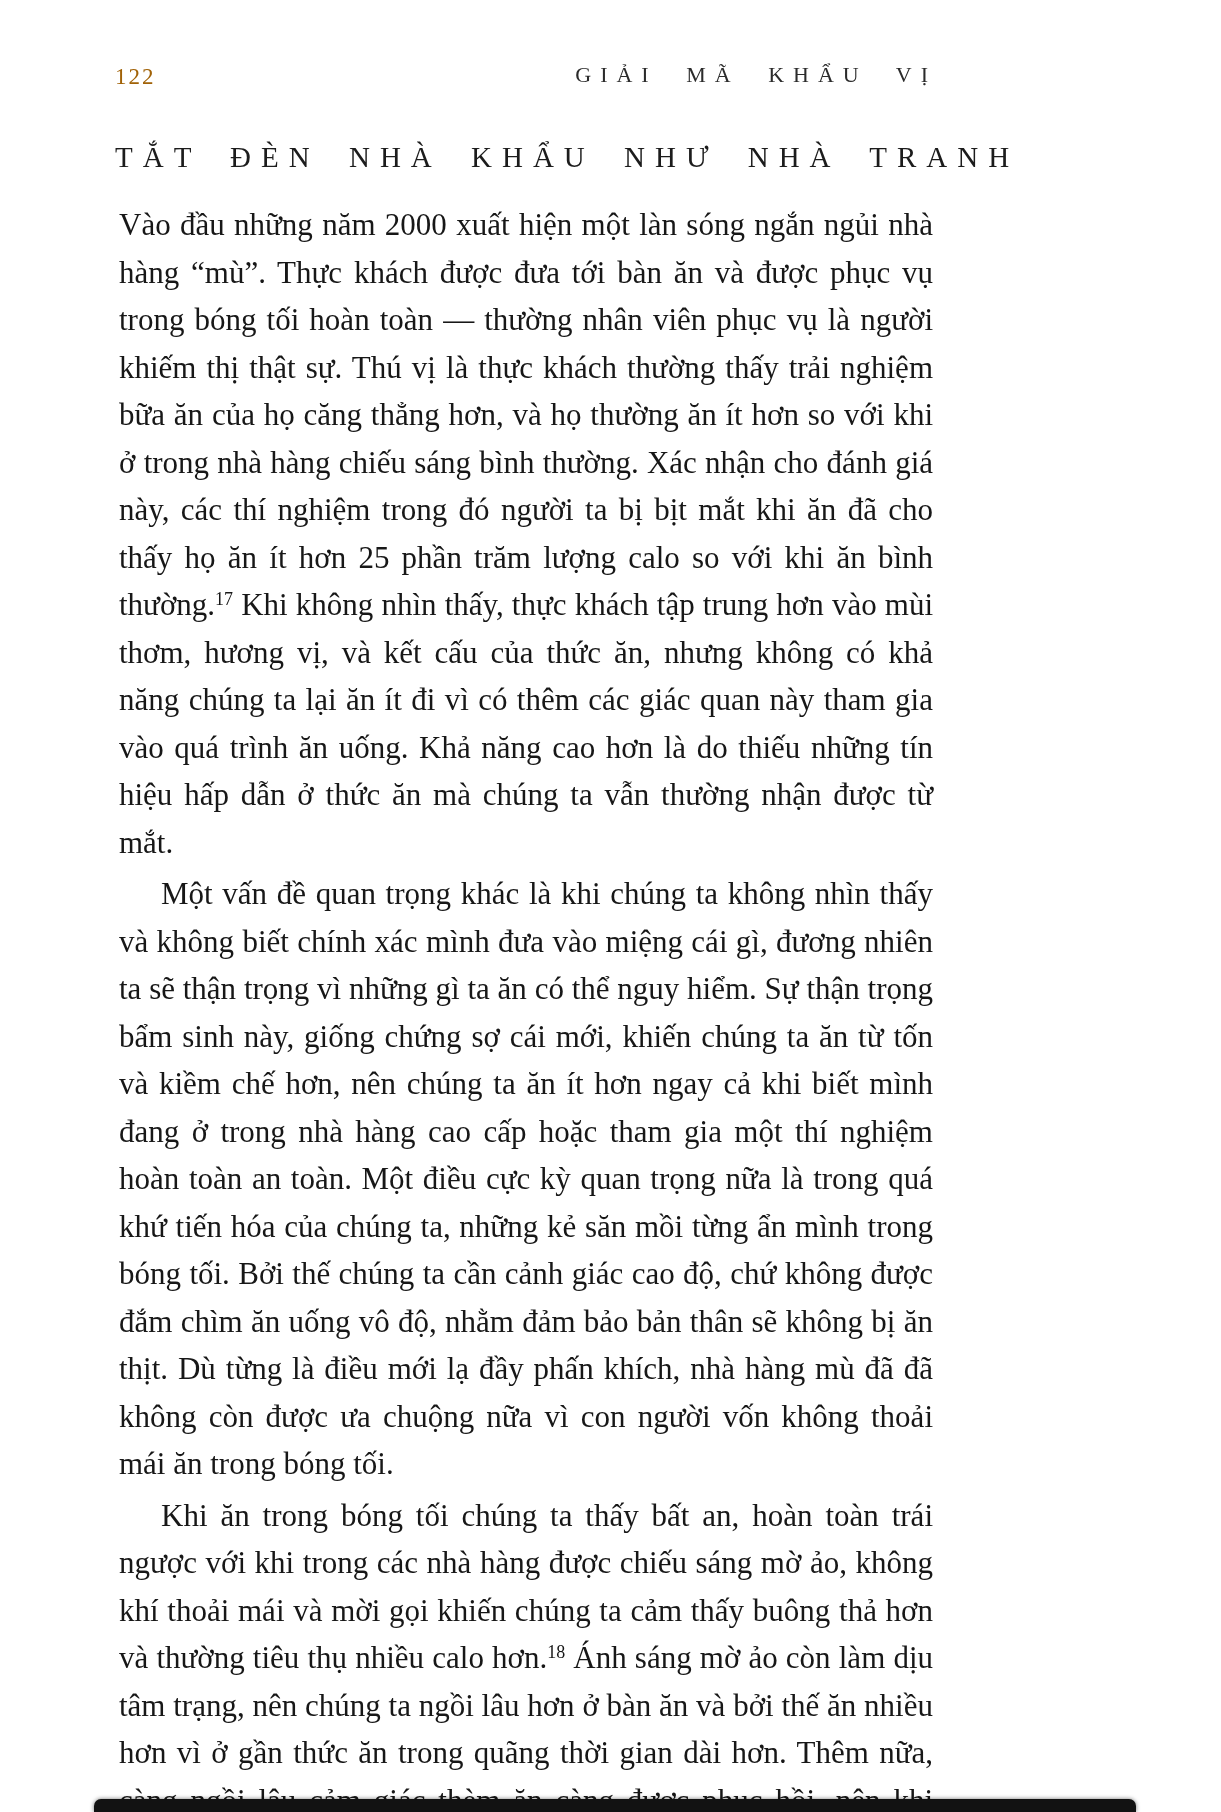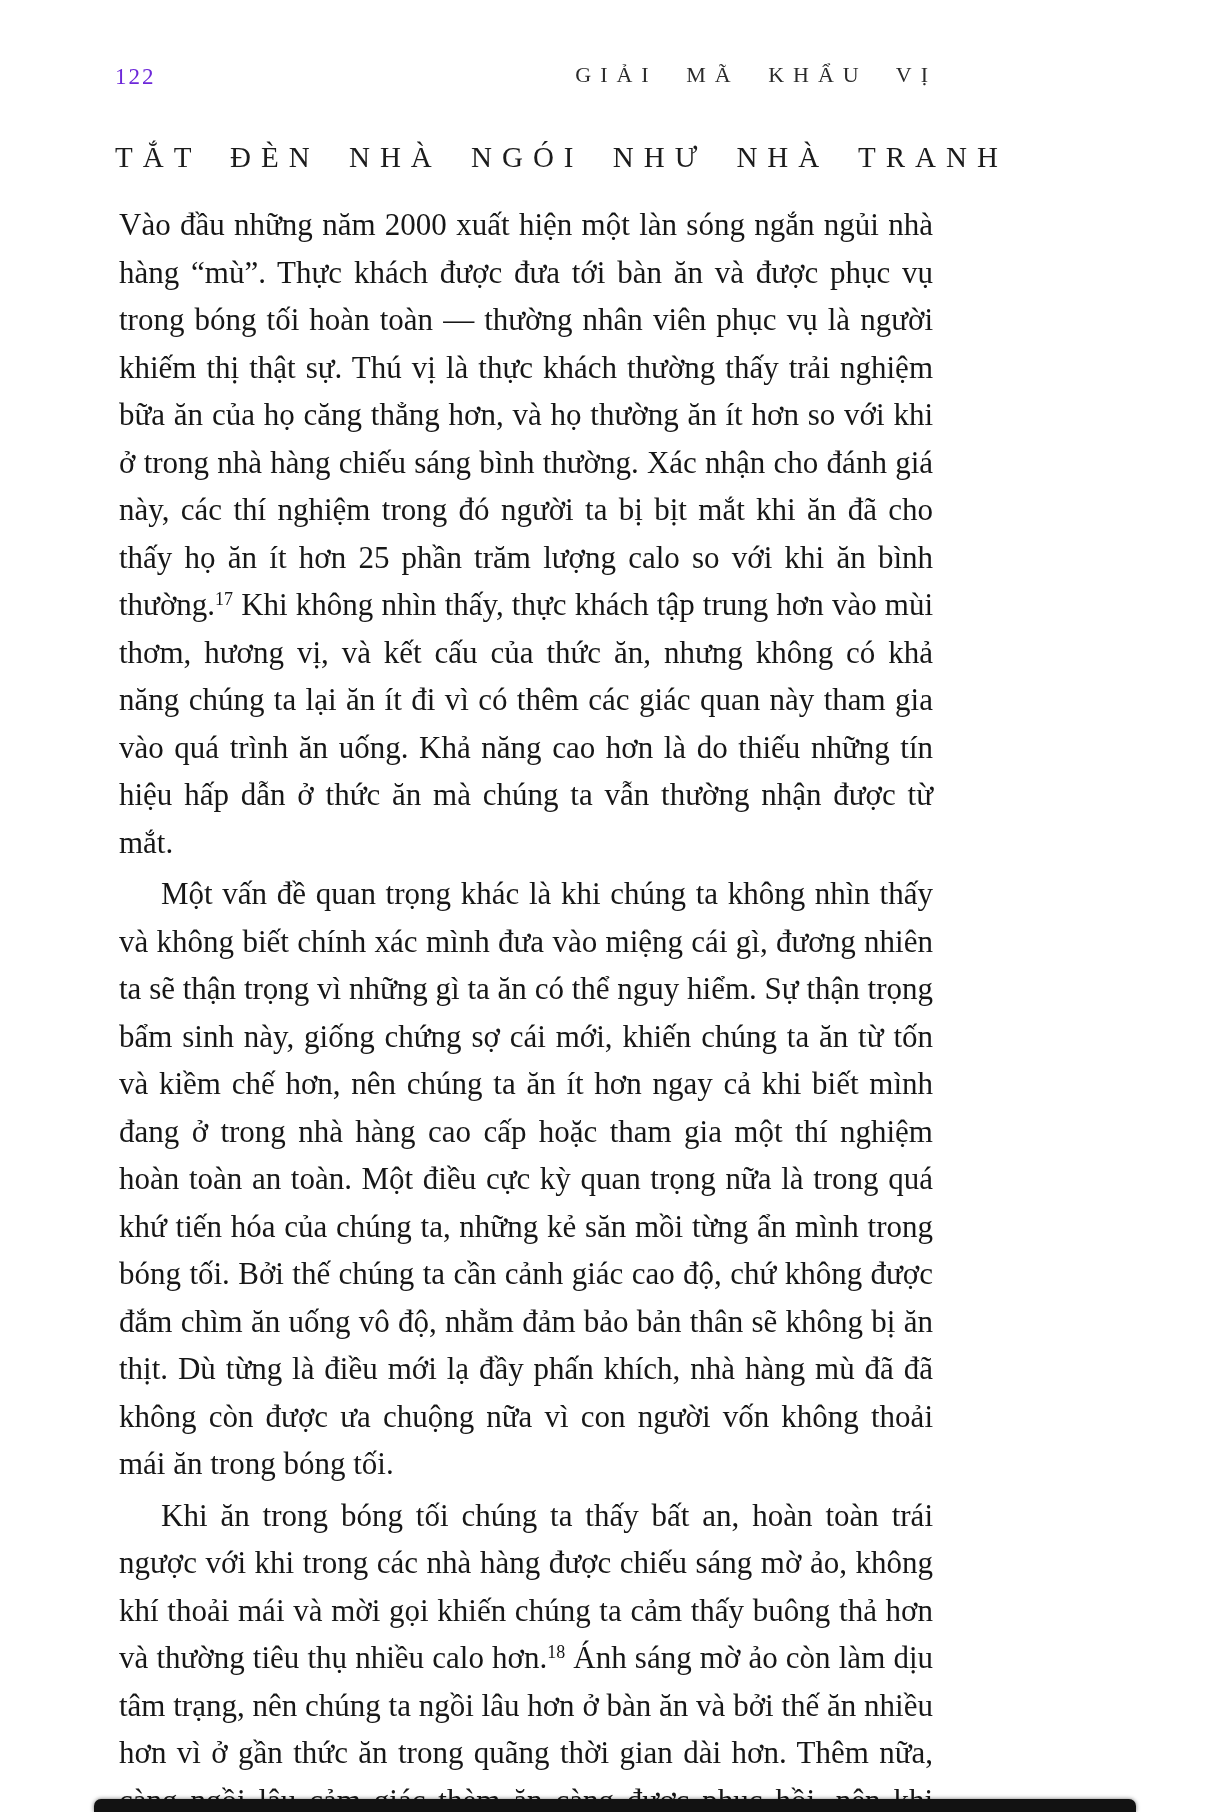--- a/index.html
+++ b/index.html
@@ -22,21 +22,21 @@
     left: 115px;
     width: 822px;
     height: 32px;
   }
   .page-number {
     position: absolute;
     left: 0;
     top: 2px;
     font-size: 23px;
     letter-spacing: 2px;
-    color: #6d28d9;
+    color: #a16207;
   }
   .running-title {
     display: block;
     text-align: right;
     font-size: 22px;
     letter-spacing: 9px;
     word-spacing: 14px;
     color: #2b2b2b;
   }
   .section-heading {
@@ -91,21 +91,21 @@
 </head>
 <body>
 
 <div class="page">
 
   <header class="page-header">
     <span class="page-number">122</span>
     <span class="running-title">GIẢI MÃ KHẨU VỊ</span>
   </header>
 
-  <h1 class="section-heading">TẮT ĐÈN NHÀ NGÓI NHƯ NHÀ TRANH</h1>
+  <h1 class="section-heading">TẮT ĐÈN NHÀ KHẨU NHƯ NHÀ TRANH</h1>
 
   <main class="content">
 
     <p class="para"><span>Vào đầu những năm 2000 xuất hiện một làn sóng ngắn ngủi nhà hàng “mù”. Thực khách được đưa tới bàn ăn và được phục vụ trong bóng tối hoàn toàn — thường nhân viên phục vụ là người khiếm thị thật sự. Thú vị là thực khách thường thấy trải nghiệm bữa ăn của họ căng thẳng hơn, và họ thường ăn ít hơn so với khi ở trong nhà hàng chiếu sáng bình thường. Xác nhận cho đánh giá này, các thí nghiệm trong đó người ta bị bịt mắt khi ăn đã cho thấy họ ăn ít hơn 25 phần trăm lượng calo so với khi ăn bình thường.</span><sup class="footnote">17</sup><span> Khi không nhìn thấy, thực khách tập trung hơn vào mùi thơm, hương vị, và kết cấu của thức ăn, nhưng không có khả năng chúng ta lại ăn ít đi vì có thêm các giác quan này tham gia vào quá trình ăn uống. Khả năng cao hơn là do thiếu những tín hiệu hấp dẫn ở thức ăn mà chúng ta vẫn thường nhận được từ mắt.</span></p>
 
     <p class="para indent"><span>Một vấn đề quan trọng khác là khi chúng ta không nhìn thấy và không biết chính xác mình đưa vào miệng cái gì, đương nhiên ta sẽ thận trọng vì những gì ta ăn có thể nguy hiểm. Sự thận trọng bẩm sinh này, giống chứng sợ cái mới, khiến chúng ta ăn từ tốn và kiềm chế hơn, nên chúng ta ăn ít hơn ngay cả khi biết mình đang ở trong nhà hàng cao cấp hoặc tham gia một thí nghiệm hoàn toàn an toàn. Một điều cực kỳ quan trọng nữa là trong quá khứ tiến hóa của chúng ta, những kẻ săn mồi từng ẩn mình trong bóng tối. Bởi thế chúng ta cần cảnh giác cao độ, chứ không được đắm chìm ăn uống vô độ, nhằm đảm bảo bản thân sẽ không bị ăn thịt. Dù từng là điều mới lạ đầy phấn khích, nhà hàng mù đã đã không còn được ưa chuộng nữa vì con người vốn không thoải mái ăn trong bóng tối.</span></p>
 
     <p class="para indent"><span>Khi ăn trong bóng tối chúng ta thấy bất an, hoàn toàn trái ngược với khi trong các nhà hàng được chiếu sáng mờ ảo, không khí thoải mái và mời gọi khiến chúng ta cảm thấy buông thả hơn và thường tiêu thụ nhiều calo hơn.</span><sup class="footnote">18</sup><span> Ánh sáng mờ ảo còn làm dịu tâm trạng, nên chúng ta ngồi lâu hơn ở bàn ăn và bởi thế ăn nhiều hơn vì ở gần thức ăn trong quãng thời gian dài hơn. Thêm nữa, càng ngồi lâu cảm giác thèm ăn càng được phục hồi, nên khi nhàn nhã lướt qua thực đơn tráng miệng,</span></p>
 
   </main>

